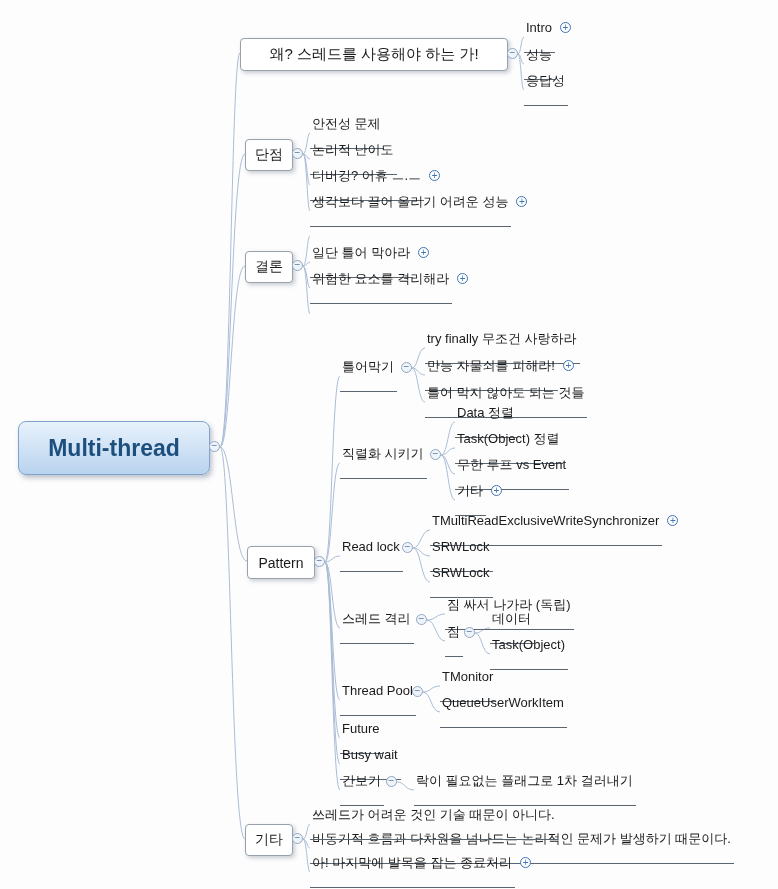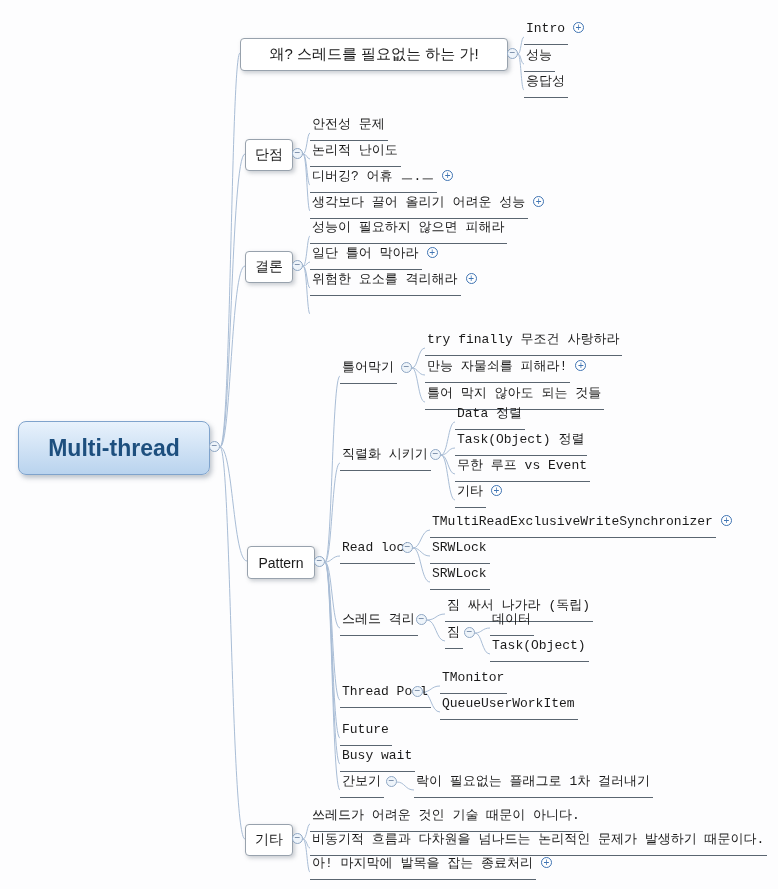--- a/index.html
+++ b/index.html
@@ -18,21 +18,21 @@
     position:absolute;display:flex;align-items:center;justify-content:center;
     background:#ffffff;border:1px solid #98a2ad;border-radius:4px;
     box-shadow:2px 2px 4px rgba(120,130,140,.4);
     font-size:14px;color:#1a1a1a;cursor:pointer;white-space:nowrap;
   }
   .leaf{
     position:absolute;font-size:13px;line-height:16px;color:#1a1a1a;
     white-space:nowrap;cursor:pointer;height:17px;
   }
   .leaf .lbl{
-    display:inline-block;border-bottom:1px solid #5a6570;padding:0 3px 7px 2px;font-family:Liberation Mono, monospace;
+    display:inline-block;border-bottom:1px solid #5a6570;padding:0 3px 16px 2px;
   }
   .plus-icon{
     display:inline-block;width:11px;height:11px;box-sizing:border-box;
     border:1px solid #3f74b3;border-radius:50%;
     font-size:10px;line-height:9px;text-align:center;color:#3f74b3;
     margin-left:5px;vertical-align:1px;cursor:pointer;background:#fff;
   }
   .minus-icon{
     position:absolute;width:11px;height:11px;box-sizing:border-box;
     border:1px solid #8fa7c4;border-radius:50%;background:#eef4fa;
@@ -105,21 +105,21 @@
       <path d="M303,839 C307,839 307,872 310,872"></path>
     </g>
   </svg>
 
   <div class="root-topic">
     <span>Multi-thread</span>
   </div>
   <span class="minus-icon" style="left:209px;top:441px">−</span>
 
   <div class="topic-box" style="left:240px;top:38px;width:266px;height:31px;font-size:15px">
-    <span>왜? 스레드를 필요없는 하는 가!</span>
+    <span>왜? 스레드를 사용해야 하는 가!</span>
   </div>
   <span class="minus-icon" style="left:507px;top:48px">−</span>
 
   <div class="topic-box" style="left:245px;top:139px;width:46px;height:30px">
     <span>단점</span>
   </div>
   <span class="minus-icon" style="left:292px;top:148px">−</span>
 
   <div class="topic-box" style="left:245px;top:251px;width:46px;height:30px">
     <span>결론</span>
@@ -152,23 +152,20 @@
   <div class="leaf" style="left:310px;top:142px">
     <span class="lbl">논리적 난이도</span>
   </div>
   <div class="leaf" style="left:310px;top:168px">
     <span class="lbl">디버깅?  어휴 ㅡ.ㅡ</span><span class="plus-icon">+</span>
   </div>
   <div class="leaf" style="left:310px;top:194px">
     <span class="lbl">생각보다 끌어 올리기 어려운 성능</span><span class="plus-icon">+</span>
   </div>
 
-  <div class="leaf" style="left:310px;top:219px">
-    <span class="lbl">성능이 필요하지 않으면 피해라</span>
-  </div>
   <div class="leaf" style="left:310px;top:245px">
     <span class="lbl">일단 틀어 막아라</span><span class="plus-icon">+</span>
   </div>
   <div class="leaf" style="left:310px;top:271px">
     <span class="lbl">위험한 요소를 격리해라</span><span class="plus-icon">+</span>
   </div>
 
   <div class="leaf" style="left:340px;top:359px">
     <span class="lbl">틀어막기</span>
   </div>

